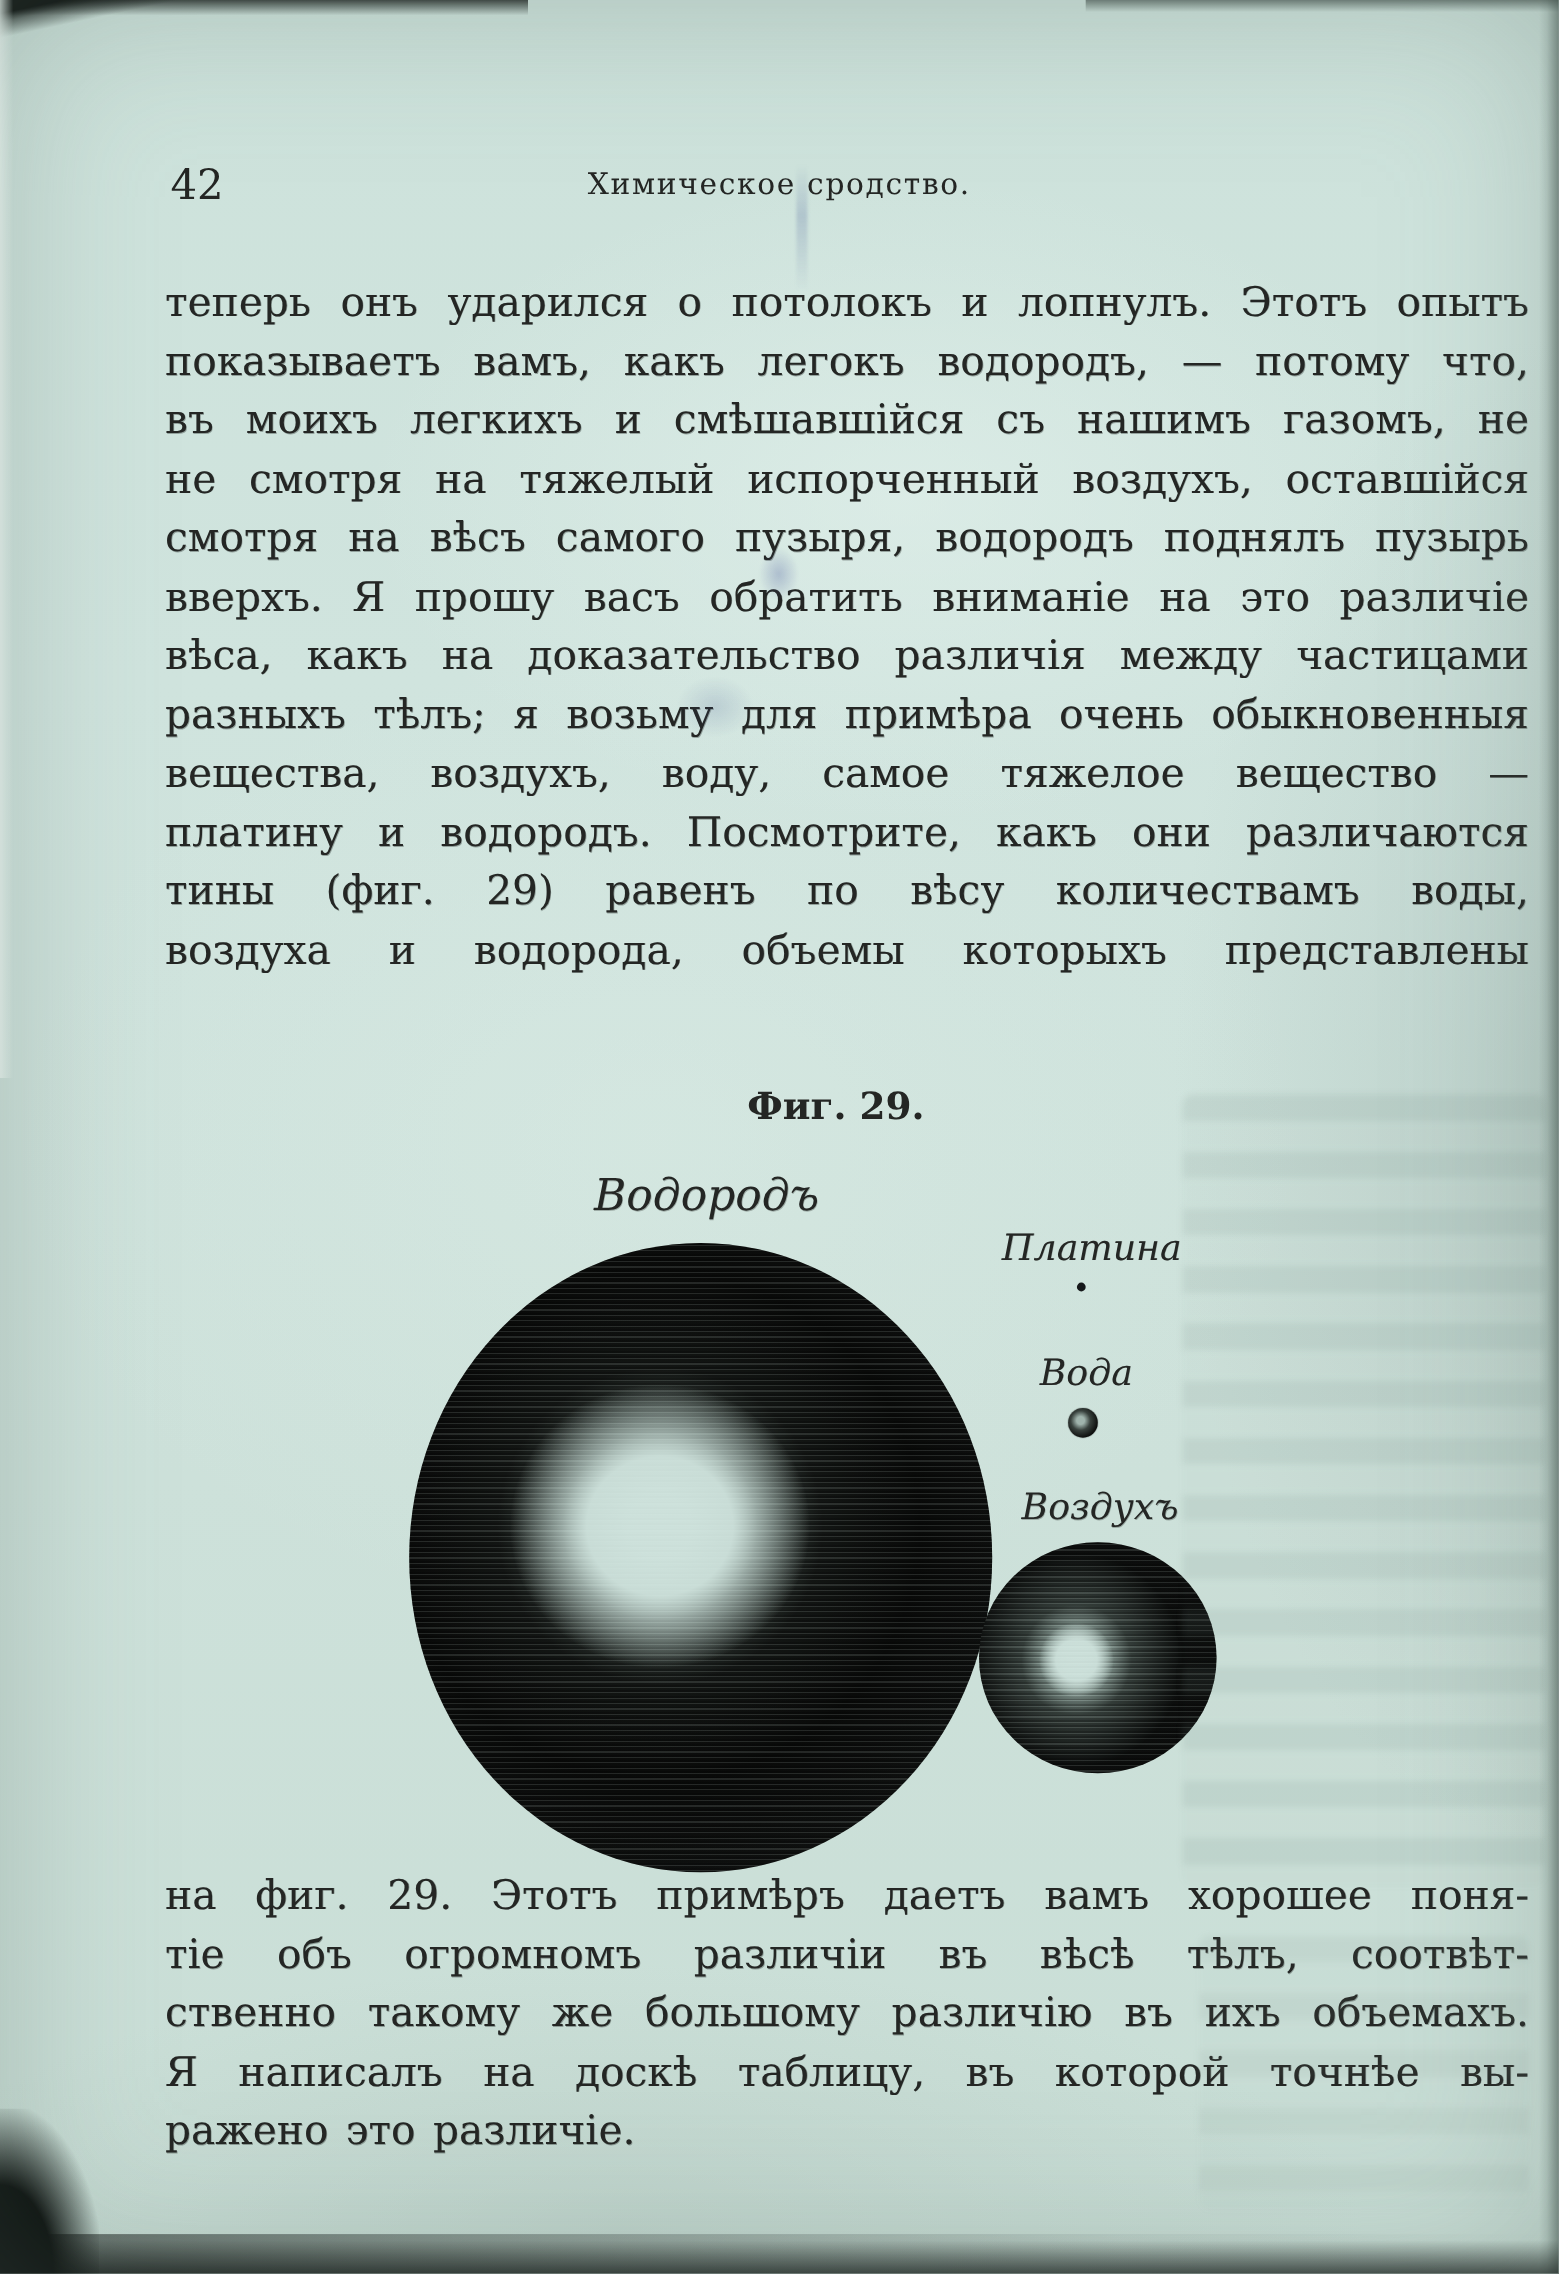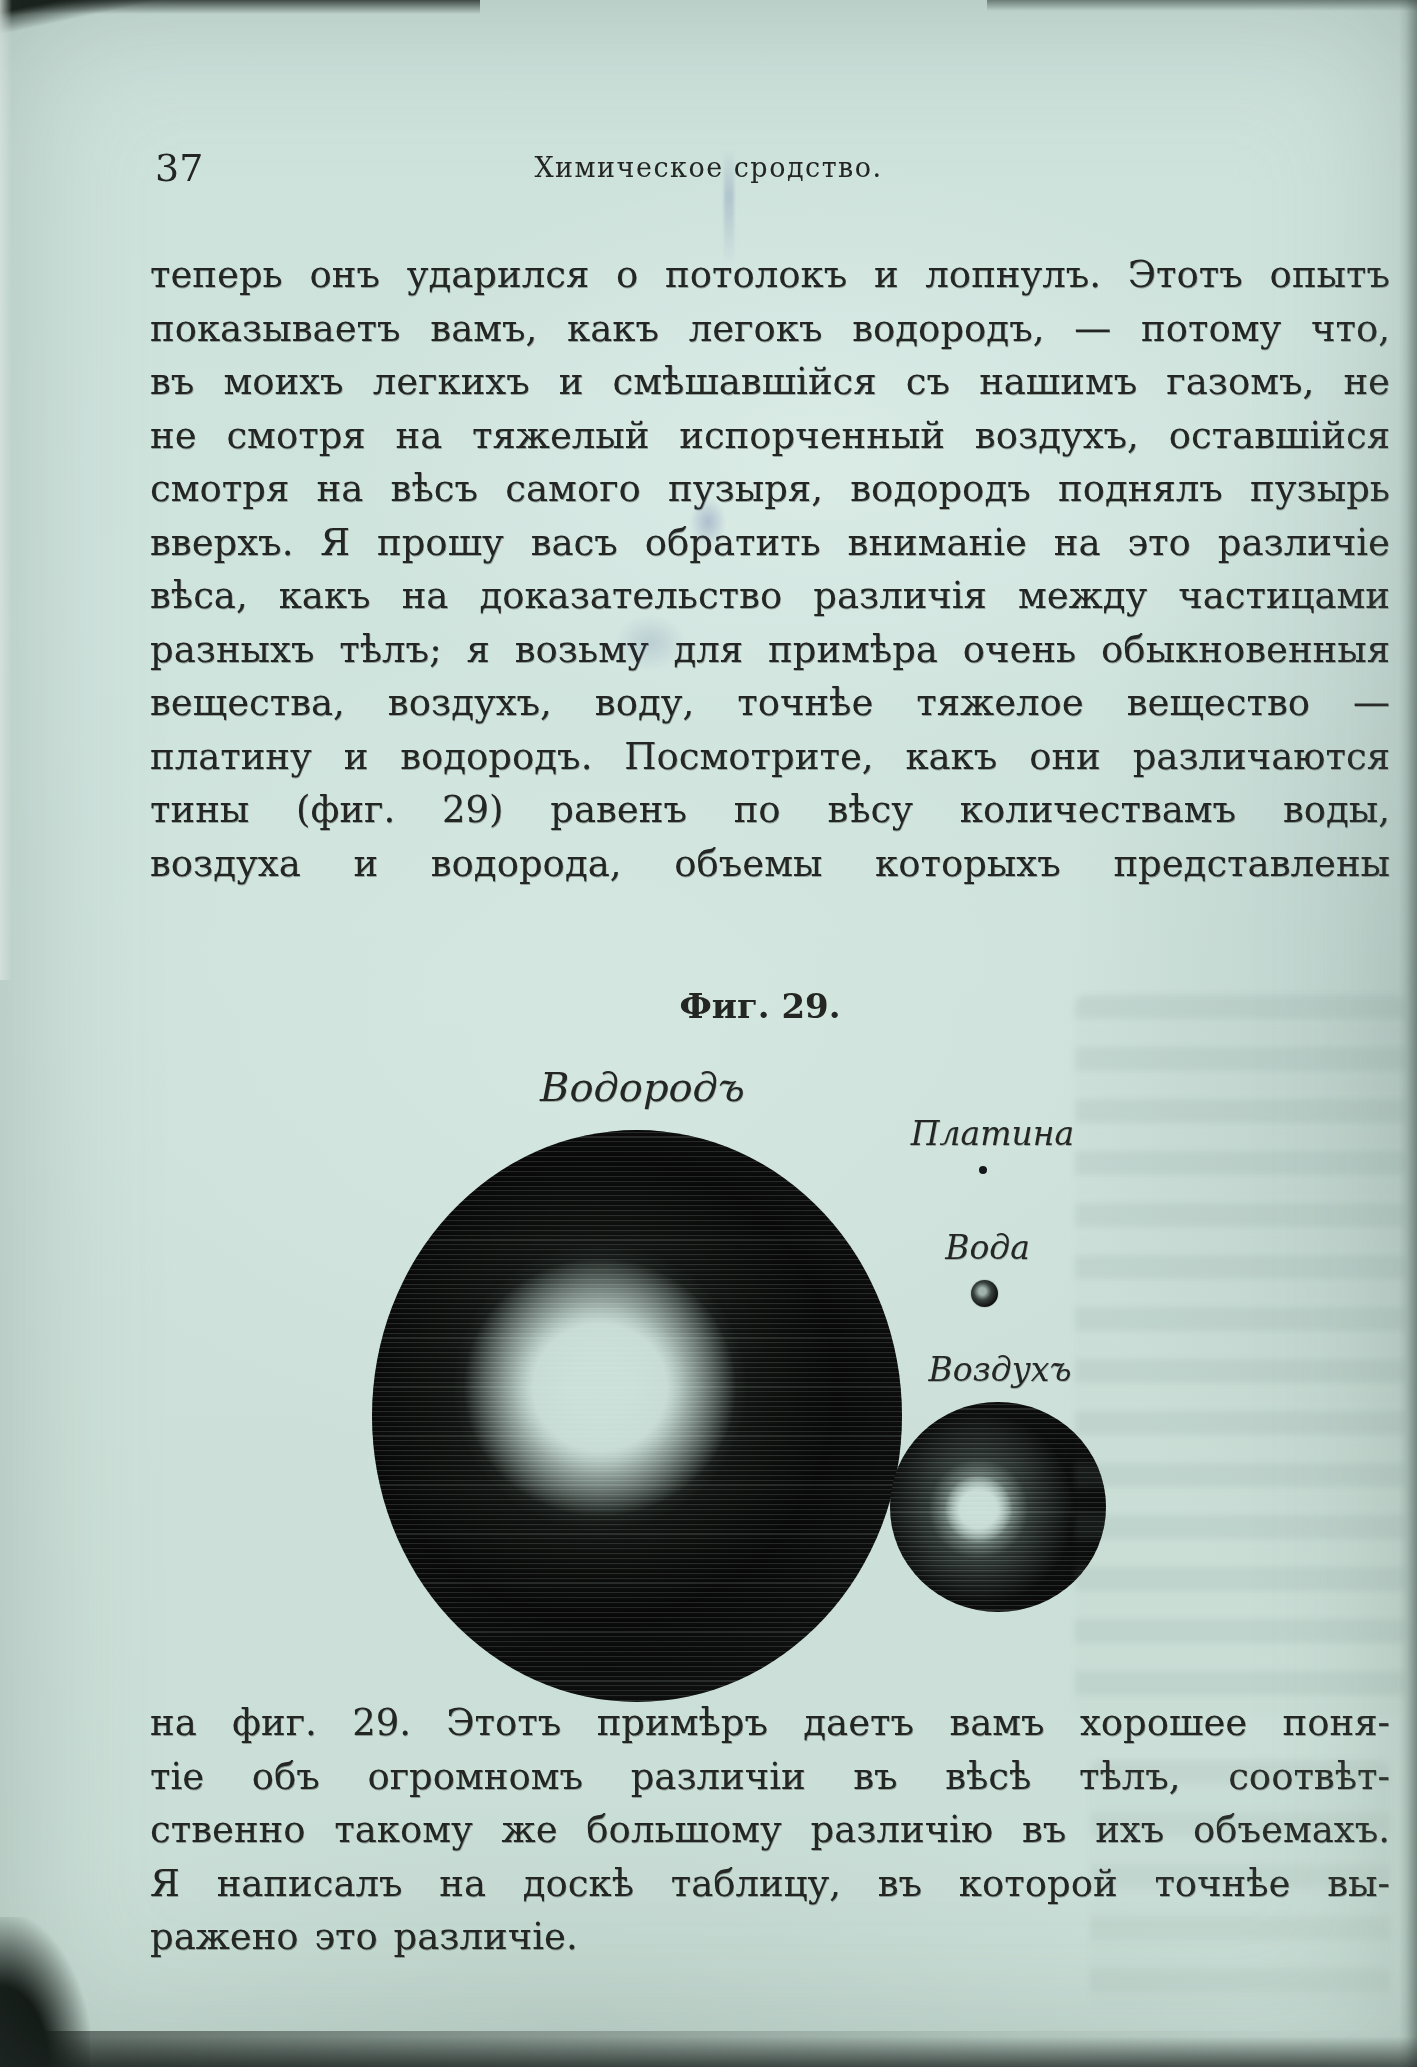--- a/index.html
+++ b/index.html
@@ -130,33 +130,33 @@
     background:linear-gradient(180deg, transparent, rgba(70,90,150,0.22) 40%, transparent);filter:blur(1.5px);}
   .smudge-3{left:615px;top:615px;width:70px;height:55px;
     background:radial-gradient(closest-side, rgba(60,80,140,0.16), transparent);filter:blur(1px);}
 </style>
 </head>
 <body>
 
 <div class="page">
   <div class="paper-texture"></div>
 
-  <span class="pagenum">37</span>
+  <span class="pagenum">42</span>
   <span class="runtitle">Химическое сродство.</span>
 
   <div class="para para-top">
     <div class="tline">теперь онъ ударился о потолокъ и лопнулъ. Этотъ опытъ</div>
     <div class="tline">показываетъ вамъ, какъ легокъ водородъ, — потому что,</div>
     <div class="tline">въ моихъ легкихъ и смѣшавшійся съ нашимъ газомъ, не</div>
     <div class="tline">не смотря на тяжелый испорченный воздухъ, оставшійся</div>
     <div class="tline">смотря на вѣсъ самого пузыря, водородъ поднялъ пузырь</div>
     <div class="tline">вверхъ. Я прошу васъ обратить вниманіе на это различіе</div>
     <div class="tline">вѣса, какъ на доказательство различія между частицами</div>
     <div class="tline">разныхъ тѣлъ; я возьму для примѣра очень обыкновенныя</div>
-    <div class="tline">вещества, воздухъ, воду, точнѣе тяжелое вещество —</div>
+    <div class="tline">вещества, воздухъ, воду, самое тяжелое вещество —</div>
     <div class="tline">платину и водородъ. Посмотрите, какъ они различаются</div>
     <div class="tline">тины (фиг. 29) равенъ по вѣсу количествамъ воды,</div>
     <div class="tline">воздуха и водорода, объемы которыхъ представлены</div>
   </div>
 
   <div>
     <div class="fig-caption">Фиг. 29.</div>
 
     <div class="lbl lbl-h">Водородъ</div>
     <div class="sphere big"></div>

